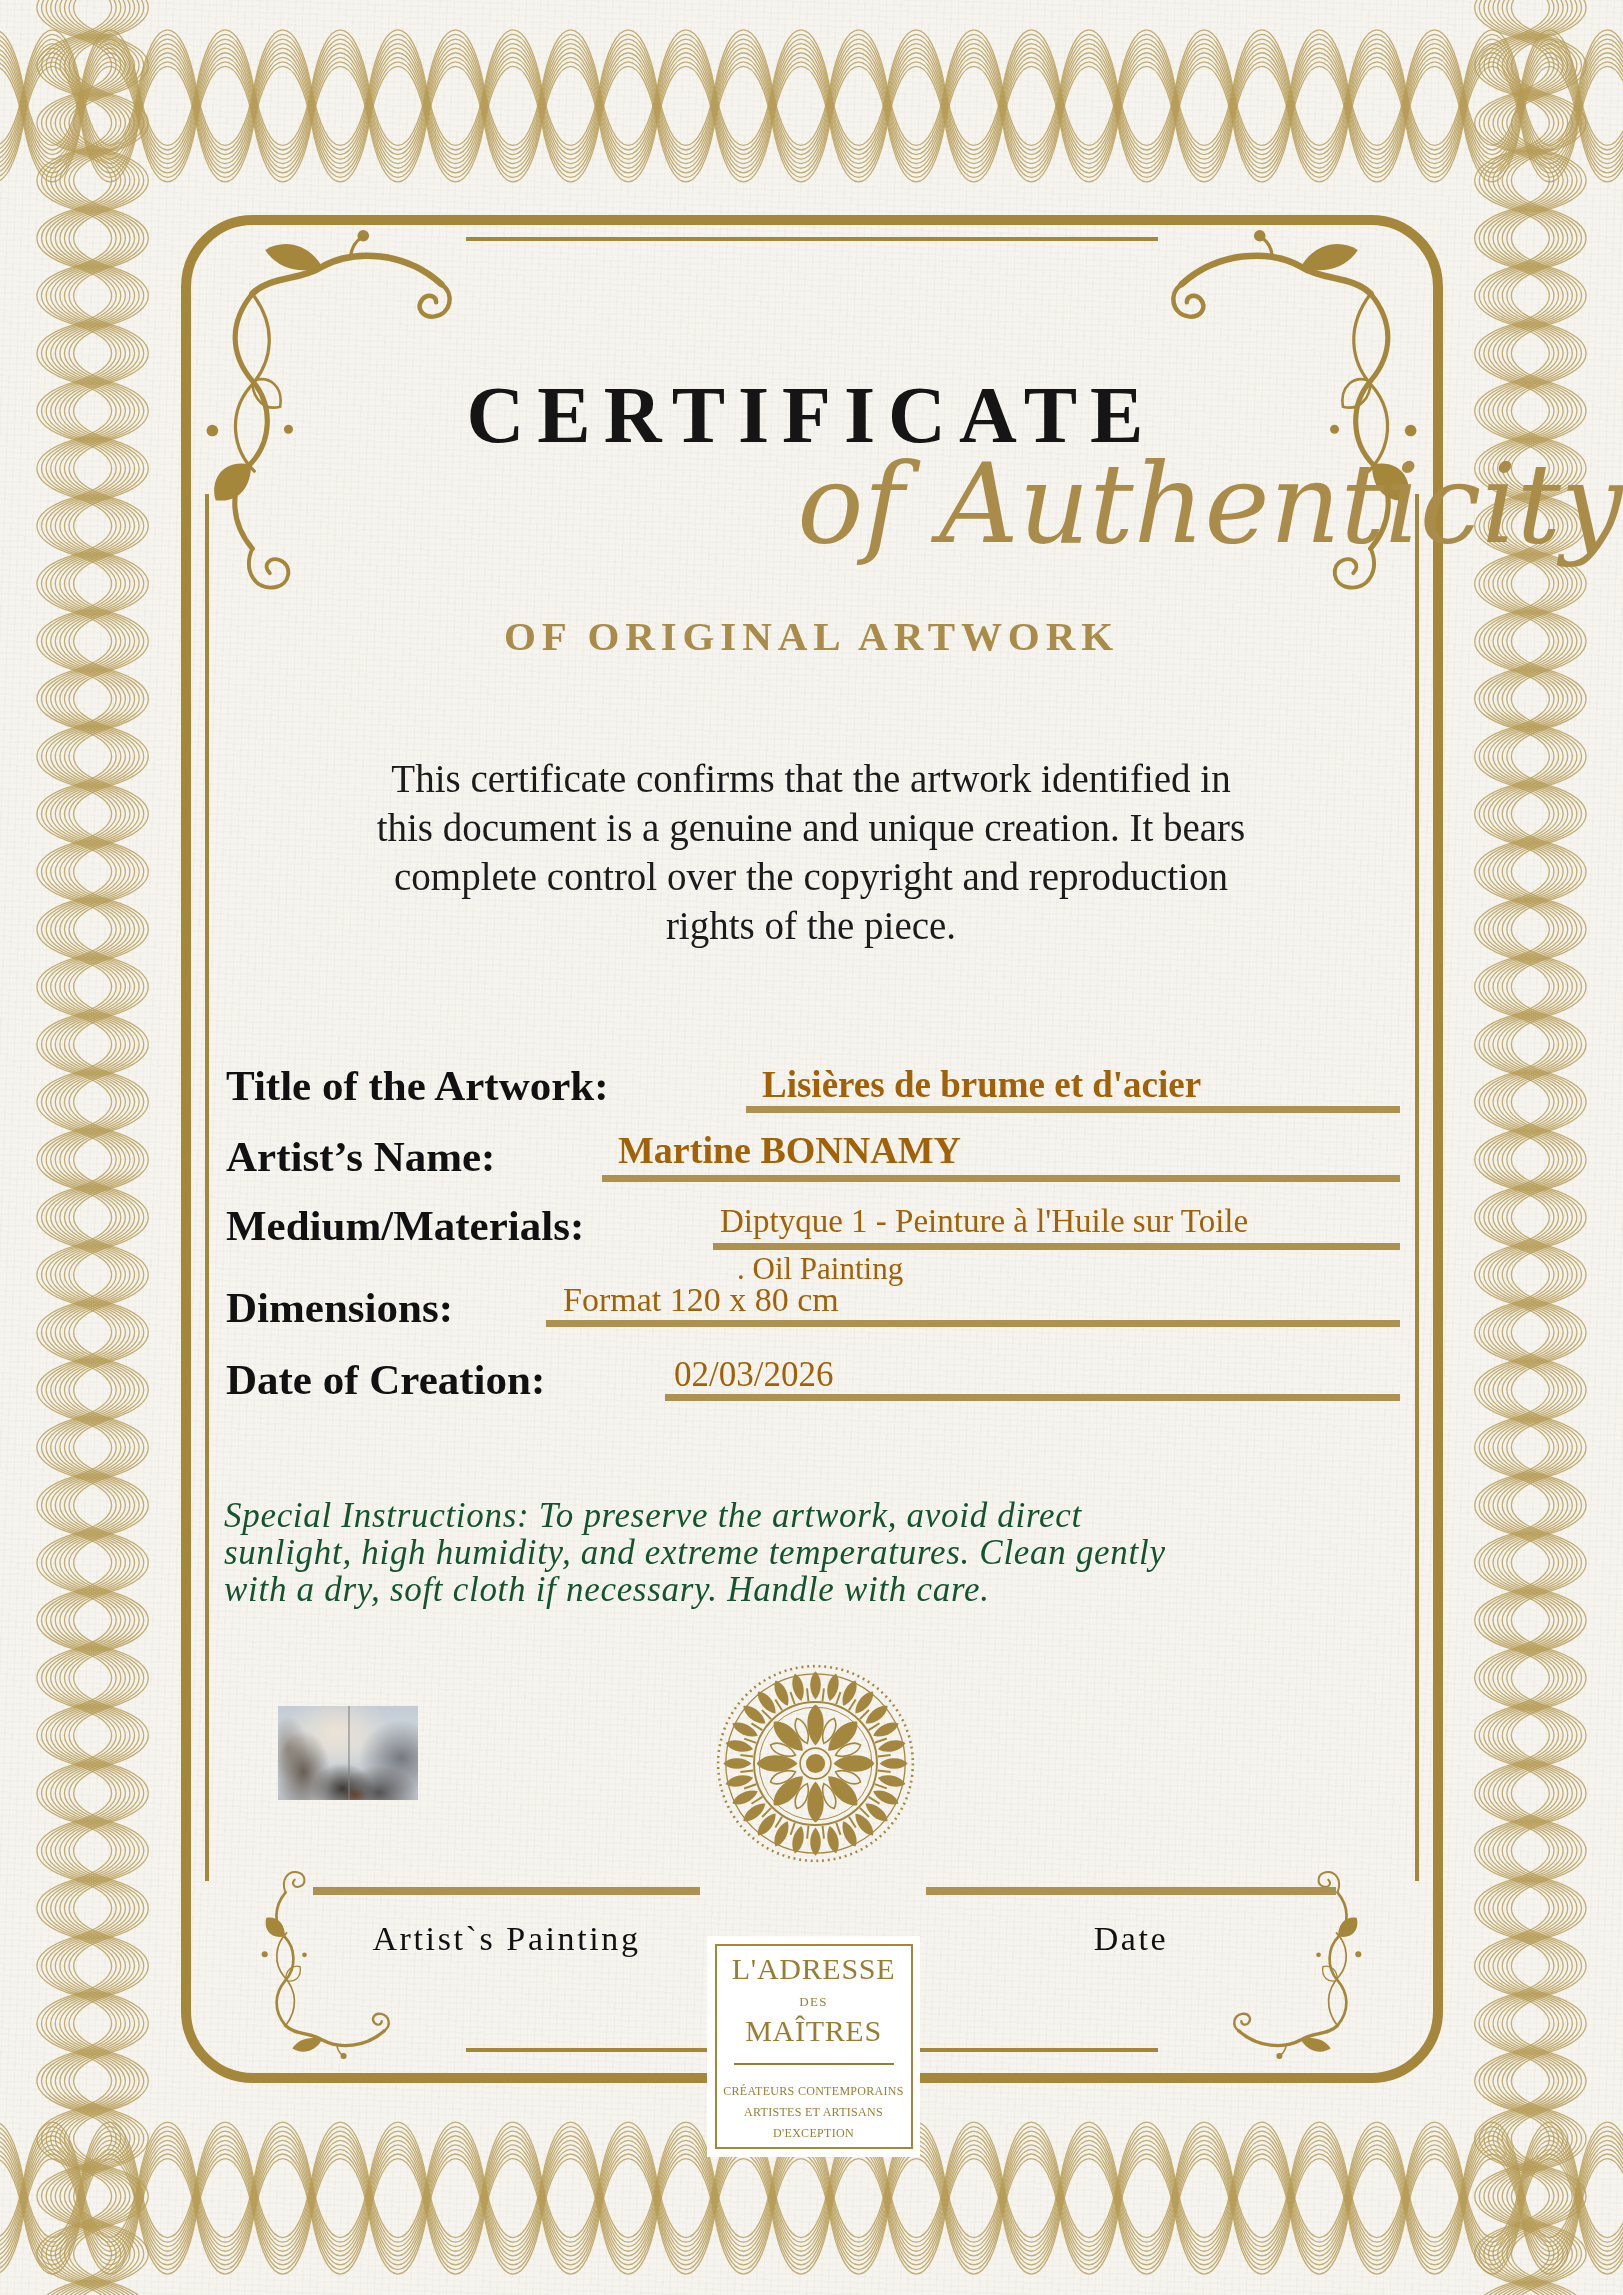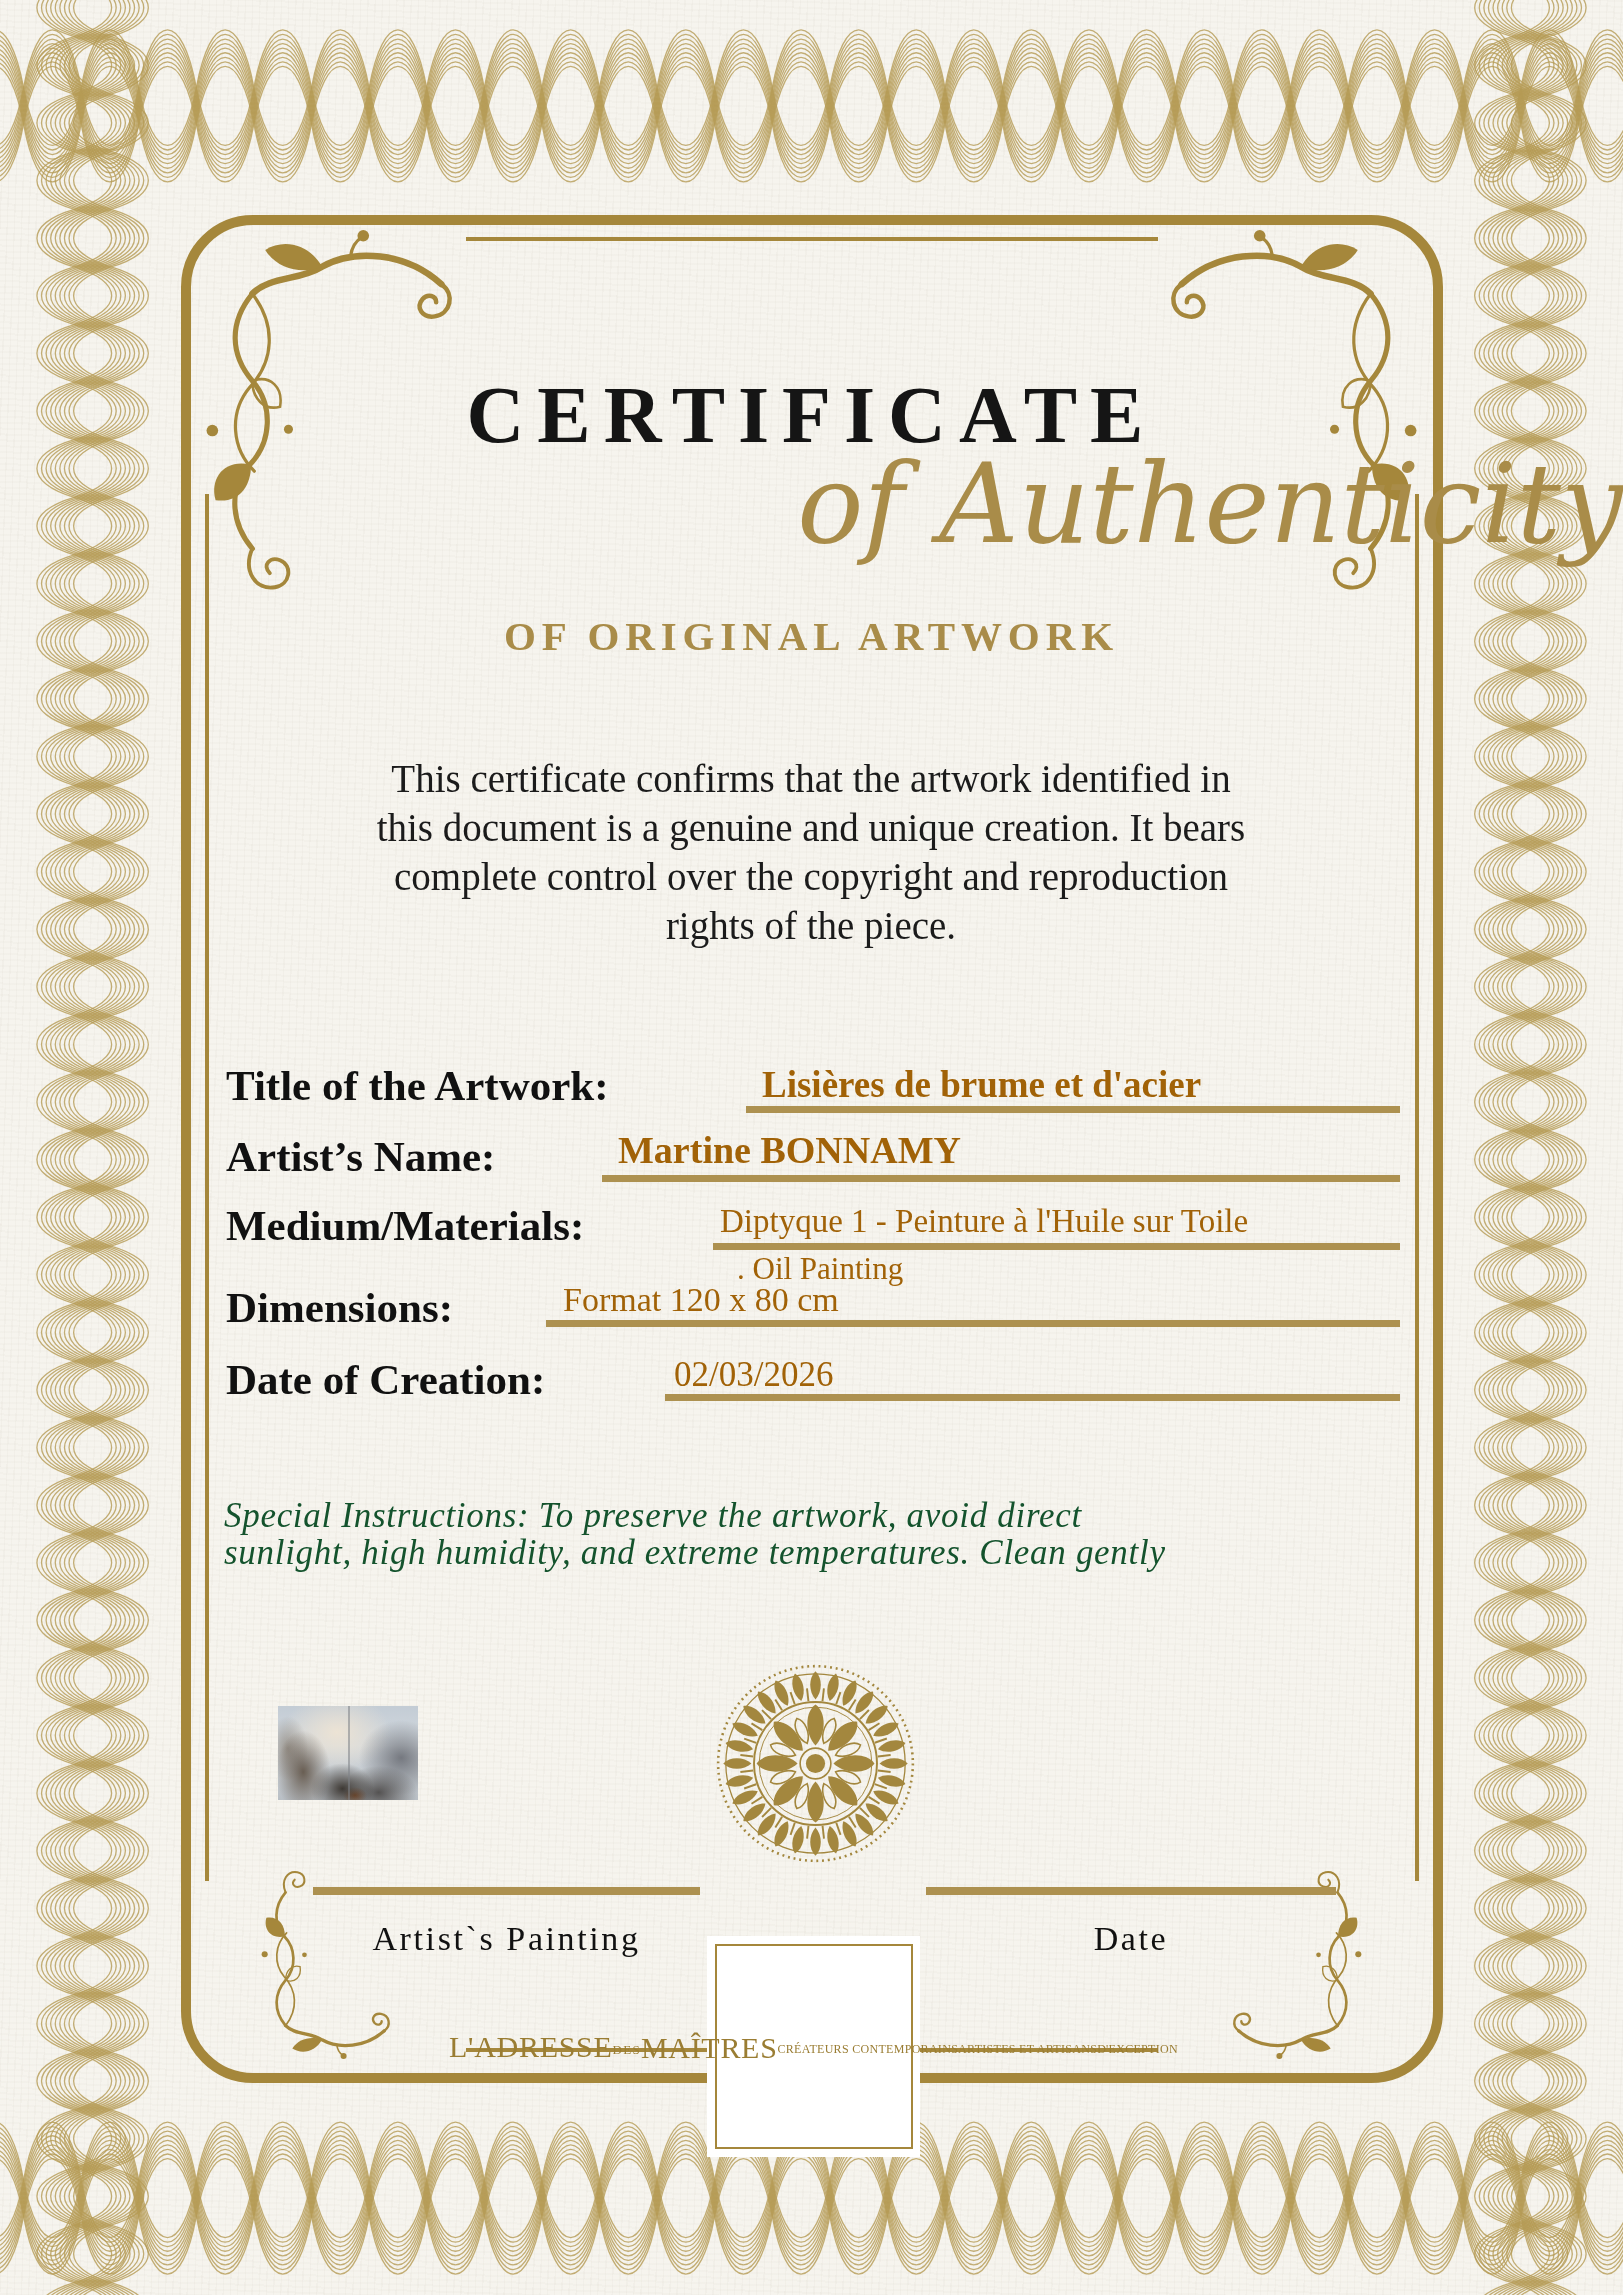--- a/index.html
+++ b/index.html
@@ -106,21 +106,21 @@
   #siglabel-left{left:313px;width:387px}
   #siglabel-right{left:926px;width:410px}
 
   
   .logo-box{
     left:707px;top:1936px;width:213px;height:221px;background:#ffffff;
     display:flex;align-items:center;justify-content:center;
   }
   .logo-inner{
     width:198px;height:205px;border:2px solid var(--gold);
-    display:flex;align-items:center;justify-content:center;
+    display:flex;flex-direction:column;align-items:center;justify-content:center;
     color:#9a7d33;text-align:center;font-family:"Liberation Serif",serif;
   }
   .logo-l1,.logo-l3{font-size:30px;letter-spacing:0.7px}
   .logo-l2{font-size:13px;letter-spacing:1.3px;margin-top:7.9px}
   .logo-l3{margin-top:3.9px}
   .logo-div{width:160px;height:2px;background:#9a7d33;margin:15.7px 0 13px 0}
   .logo-tag{font-size:12px;letter-spacing:0.3px;margin-top:5.9px;white-space:nowrap}
 </style>
 </head>
 <body>
@@ -272,20 +272,21 @@
 <div class="fvalue" style="left:563px;top:1281px;font-size:34px;font-weight:normal">Format 120 x 80 cm</div>
 <div class="fline" style="left:546px;top:1320px;width:854px"></div>
 
 <div class="flabel" style="top:1355px">Date of Creation:</div>
 <div class="fvalue" style="left:674px;top:1355px;font-size:35px;font-weight:normal">02/03/2026</div>
 <div class="fline" style="left:665px;top:1394px;width:735px"></div>
 
 <div class="abs instructions">
   <span style="display:block">Special Instructions: To preserve the artwork, avoid direct</span>
   <span style="display:block">sunlight, high humidity, and extreme temperatures. Clean gently</span>
+  <span style="display:block">with a dry, soft cloth if necessary. Handle with care.</span>
 </div>
 
 <div class="abs thumb"></div>
 
 <svg id="medallion" class="abs" viewBox="-160 -160 320 320">
     <circle r="152" fill="none" stroke="#a3873e" stroke-width="4" stroke-dasharray="3 6"></circle>
     <circle r="140" fill="none" stroke="#a3873e" stroke-width="2"></circle>
     <path d="M0,-100 C11,-112 11,-134 0,-144 C-11,-134 -11,-112 0,-100 Z" fill="#a3873e" stroke="none"></path>
     <path d="M0,-98 L0,-118" fill="none" stroke="#a3873e" stroke-width="3" transform="rotate(6.4)"></path>
     <path d="M0,-100 C11,-112 11,-134 0,-144 C-11,-134 -11,-112 0,-100 Z" fill="#a3873e" stroke="none" transform="rotate(12.857142857142858)"></path>

